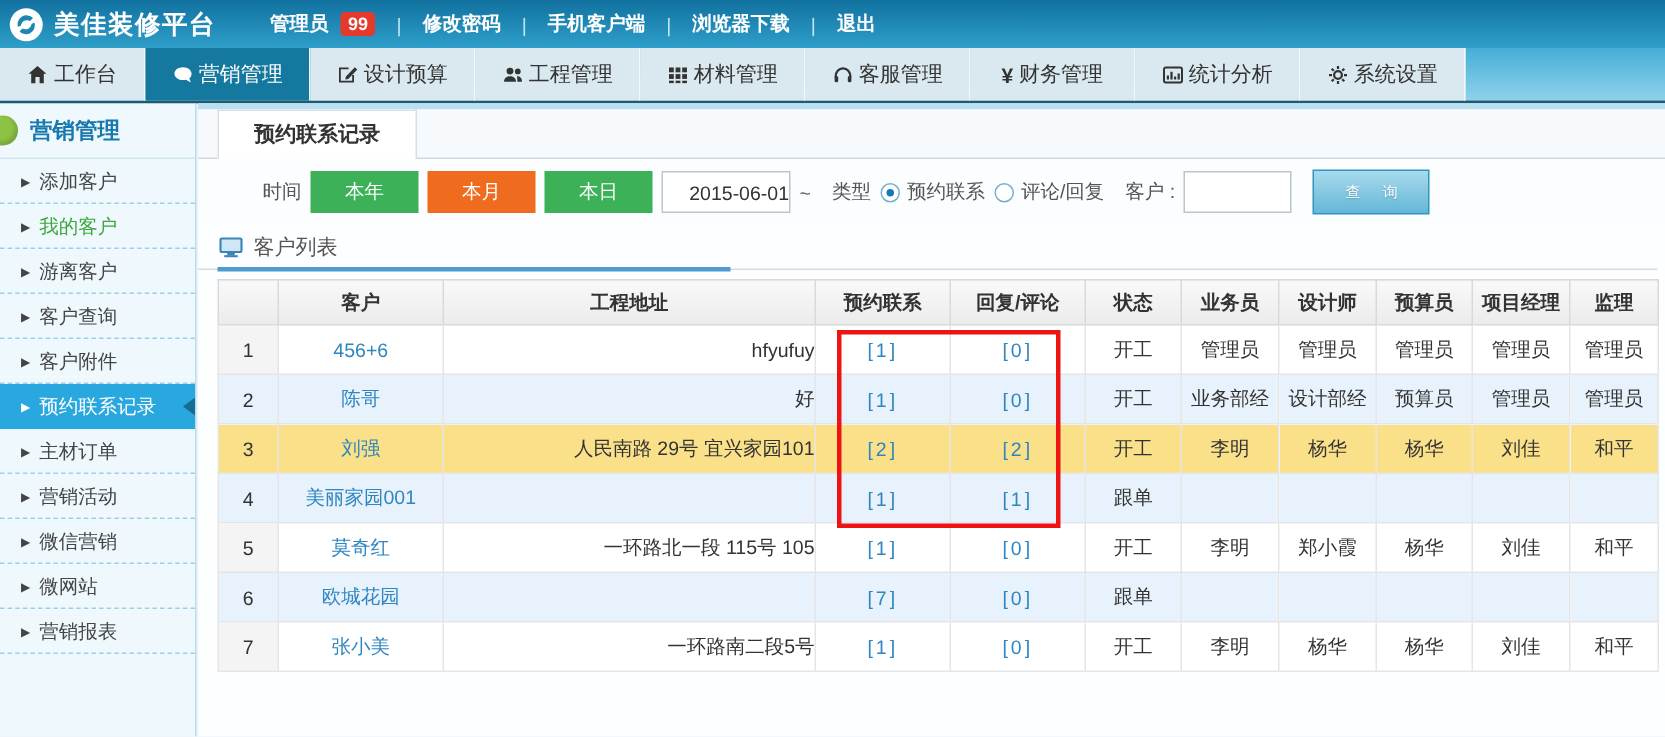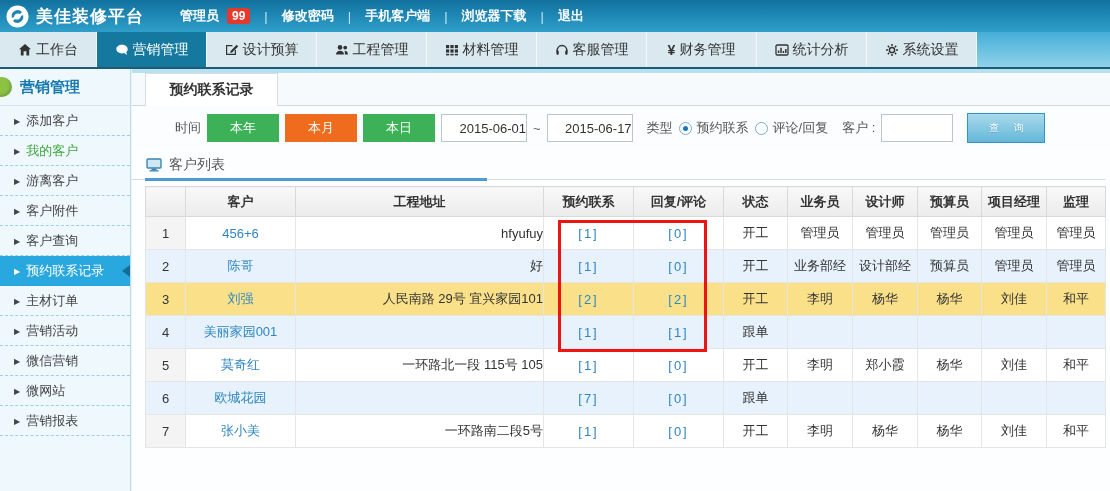--- a/index.html
+++ b/index.html
@@ -204,43 +204,42 @@
   </div>
 
   <div class="sidebar">
     <div class="side-title">
       <span class="side-dot"></span>
       <span>营销管理</span>
     </div>
     <div class="side-item">添加客户</div>
     <div class="side-item green">我的客户</div>
     <div class="side-item">游离客户</div>
+    <div class="side-item">客户查询</div>
     <div class="side-item">客户附件</div>
-    <div class="side-item">客户查询</div>
     <div class="side-item active">预约联系记录</div>
     <div class="side-item">主材订单</div>
     <div class="side-item">营销活动</div>
     <div class="side-item">微信营销</div>
     <div class="side-item">微网站</div>
     <div class="side-item">营销报表</div>
   </div>
 
   <div class="content">
     <div class="tabrow">
       <div class="ctab">预约联系记录</div>
     </div>
 
     <div class="filter">
       <span>时间</span>
       <button class="qbtn green">本年</button>
       <button class="qbtn orange">本月</button>
       <button class="qbtn green">本日</button>
       <input class="dinput" value="2015-06-01" style="">
       <span class="tilde">~</span>
-      <input class="dinput" value="2015-06-17" style="">
       <span class="flabel">类型</span>
       <span class="radio-opt">
         <span class="rc sel"></span>
         <span>预约联系</span>
       </span>
       <span class="radio-opt">
         <span class="rc"></span>
         <span>评论/回复</span>
       </span>
       <span class="flabel">客户 :</span>

